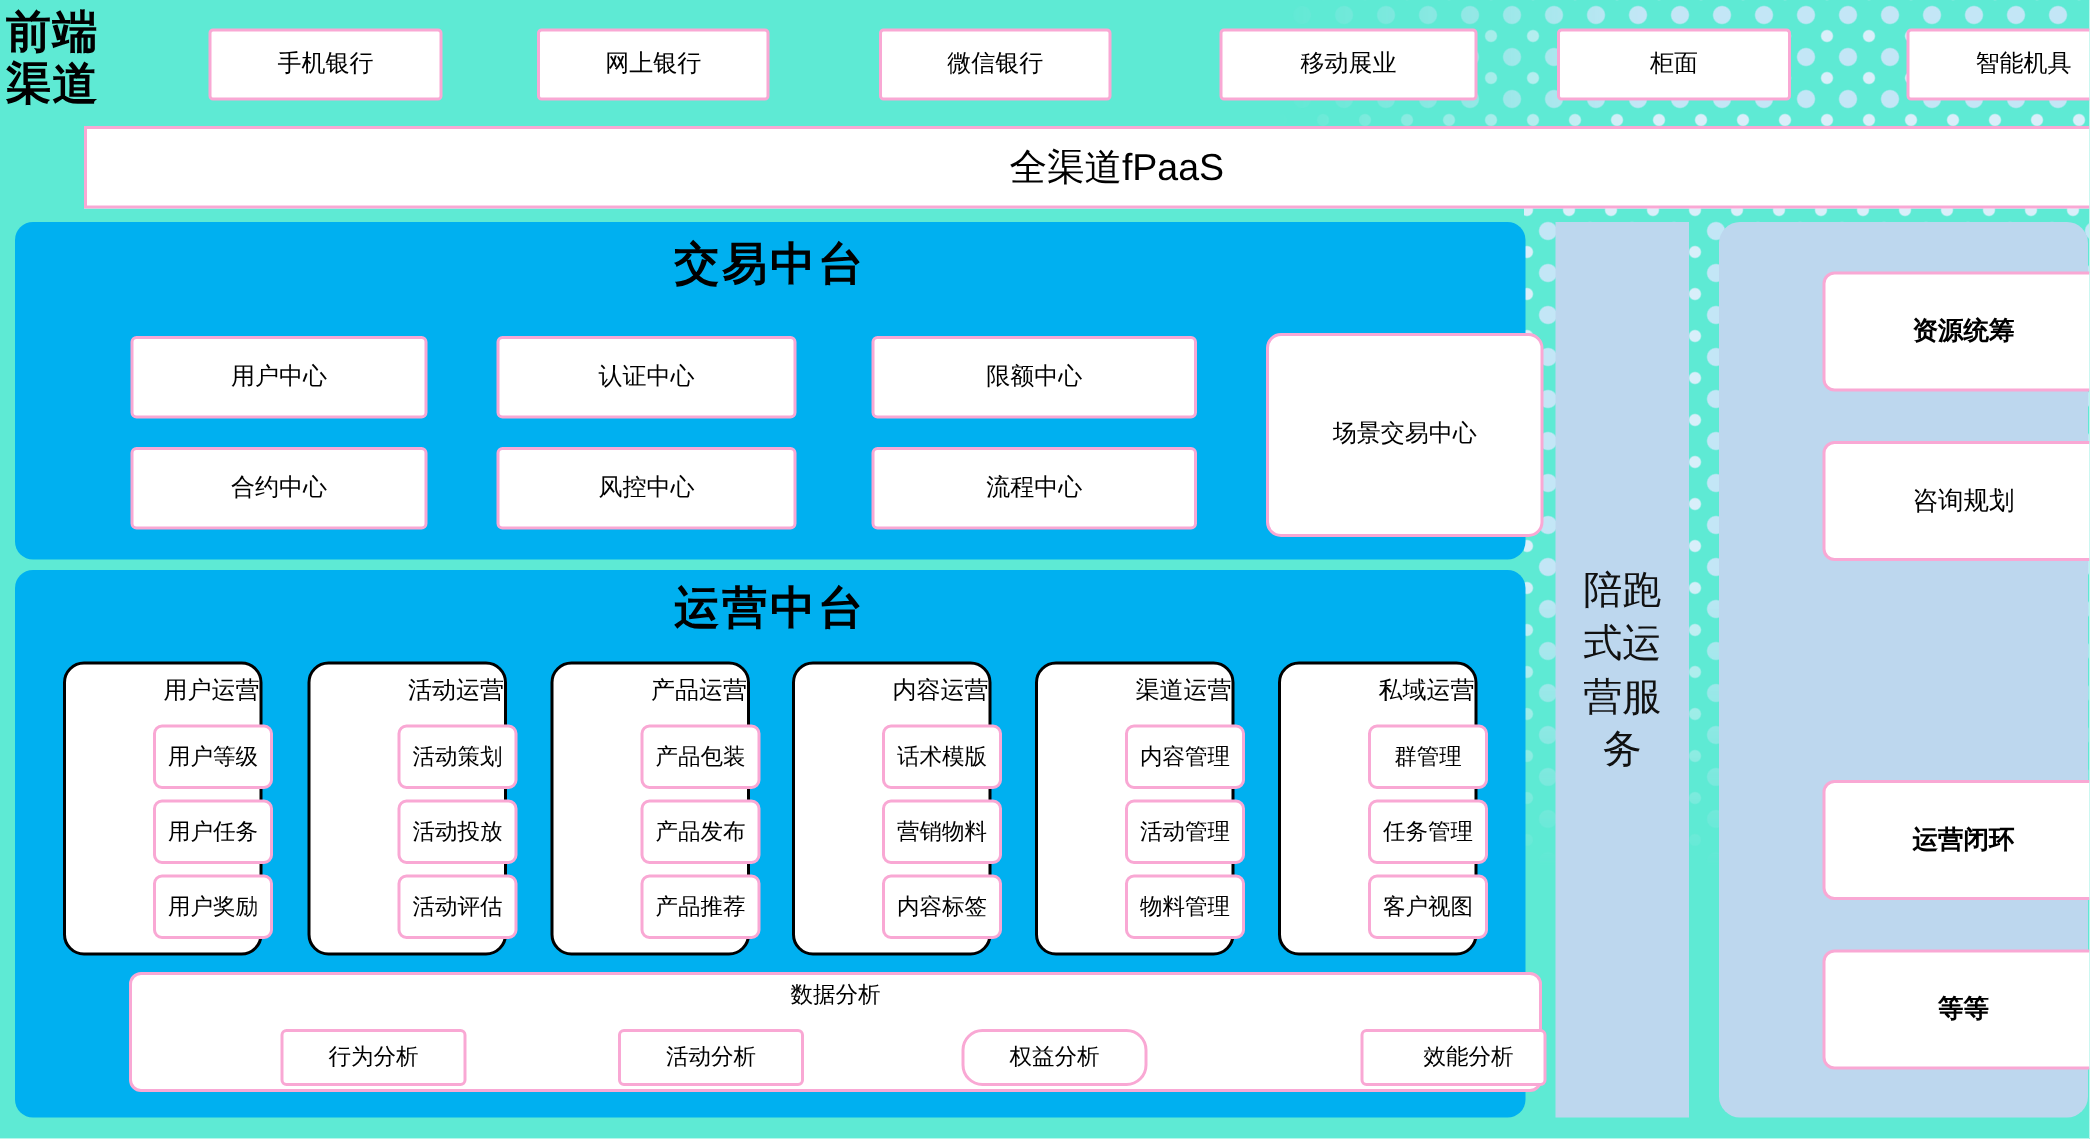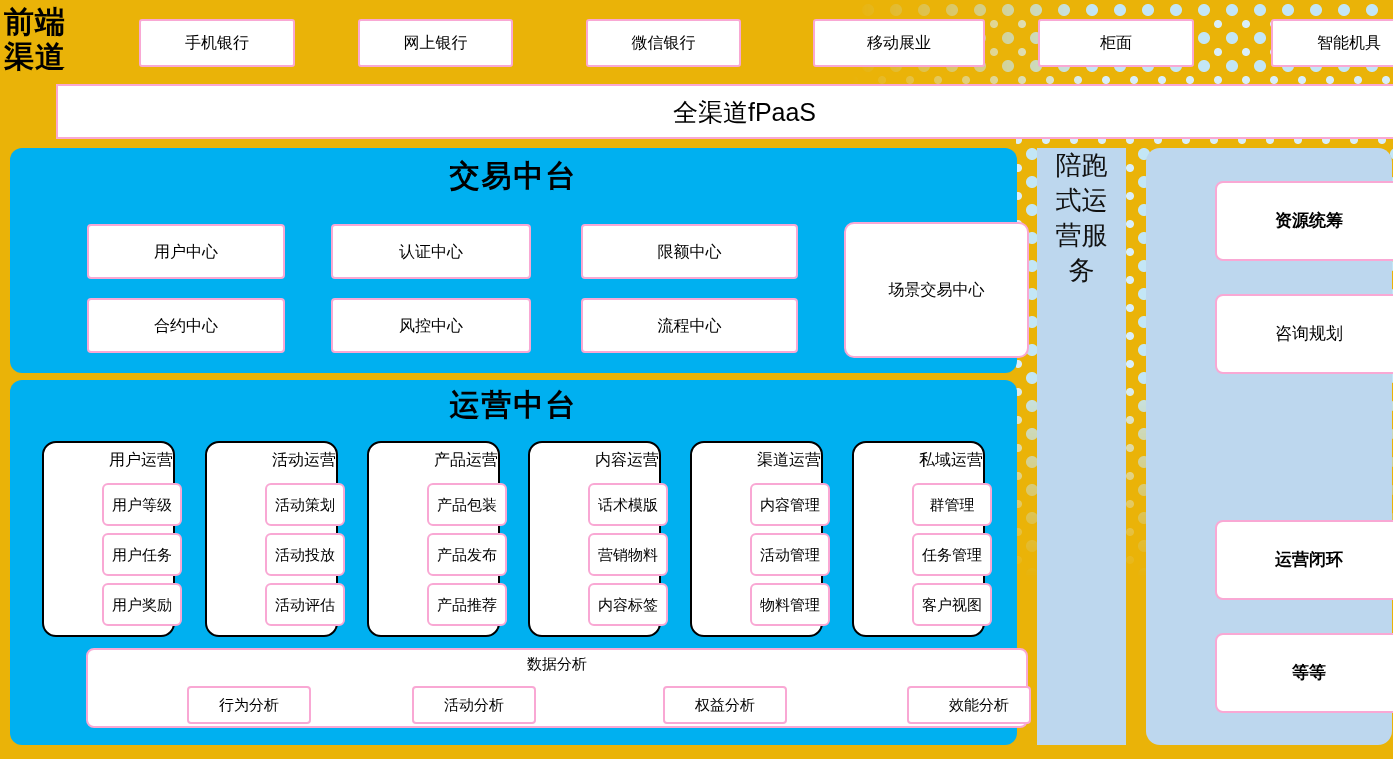--- a/index.html
+++ b/index.html
@@ -1,17 +1,17 @@
 <!DOCTYPE html>
 <html><head>
 <meta charset="utf-8">
 <style>
   html,body{margin:0;padding:0;background:#fff;}
   #canvas{
-    position:relative;width:1393px;height:759px;background:#eab308;overflow:hidden;
+    position:relative;width:1393px;height:759px;background:#5eead4;overflow:hidden;
     font-family:"Liberation Sans","DejaVu Sans",sans-serif;color:#000;
   }
   
   .dots{
     position:absolute;
     background-image:
       radial-gradient(circle,#c3e6f6 0 5.5px,rgba(255,255,255,0) 6.5px),
       radial-gradient(circle,#d9effa 0 3.5px,rgba(255,255,255,0) 4.5px);
     background-size:28px 28px,28px 28px;
     background-position:2px 2px,16px 16px;
@@ -47,21 +47,21 @@
   .scenario{border-radius:10px;font-weight:500;}
   .gcard{position:absolute;box-sizing:border-box;background:#fff;border:2px solid #000;border-radius:14px;width:133px;height:196px;}
   .gcard-title{position:absolute;top:7px;left:0;right:0;text-align:right;font-size:16px;font-weight:500;}
   .gitem{left:14px;width:80px;height:43px;border-radius:6px;font-size:15px;font-weight:500;}
   .g1{top:40px}.g2{top:90px}.g3{top:140px}
   .analysis{border-radius:8px;}
   .a-title{position:absolute;top:5px;left:0;right:0;text-align:center;font-size:15px;font-weight:500;}
   .aitem{top:36px;width:124px;height:38px;border-radius:4px;font-size:15px;font-weight:500;}
   .companion{
     left:1037px;top:148px;width:89px;height:597px;
-    display:flex;justify-content:center;
+    display:flex;align-items:center;justify-content:center;
   }
   .companion-text{
     width:58px;font-size:26px;line-height:1.35;text-align:center;
     word-break:break-all;font-weight:500;color:#111;
   }
   .svc-panel{left:1146px;top:148px;width:246px;height:597px;border-radius:14px;}
   .svc{left:25px;width:188px;height:80px;border-radius:8px;font-size:17px;}
   .s1{top:33px}.s2{top:146px}.s3{top:259px}.s4{top:372px}.s5{top:485px}
   .w7{font-weight:700}.w6{font-weight:600}.w5{font-weight:500}.w4{font-weight:700}
 </style>
@@ -137,21 +137,21 @@
       <div class="gcard-title">私域运营</div>
       <div class="wbox gitem g1">群管理</div>
       <div class="wbox gitem g2">任务管理</div>
       <div class="wbox gitem g3">客户视图</div>
     </div>
 
     <div class="wbox analysis" style="left:32px;top:268px;width:942px;height:80px;">
       <div class="a-title">数据分析</div>
       <div class="wbox aitem" style="left:55px;">行为分析</div>
       <div class="wbox aitem" style="left:280px;">活动分析</div>
-      <div class="wbox aitem" style="left:531px;">权益分析</div>
+      <div class="wbox aitem" style="left:509px;border-radius:14px;">权益分析</div>
       <div class="wbox aitem" style="left:775px;padding-left:20px;">效能分析</div>
     </div>
   </div>
 
   <div class="panel-light companion">
     <div class="companion-text">陪跑式运营服务</div>
   </div>
 
   <div class="panel-light svc-panel">
     <div class="wbox svc s1 w7">资源统筹</div>

